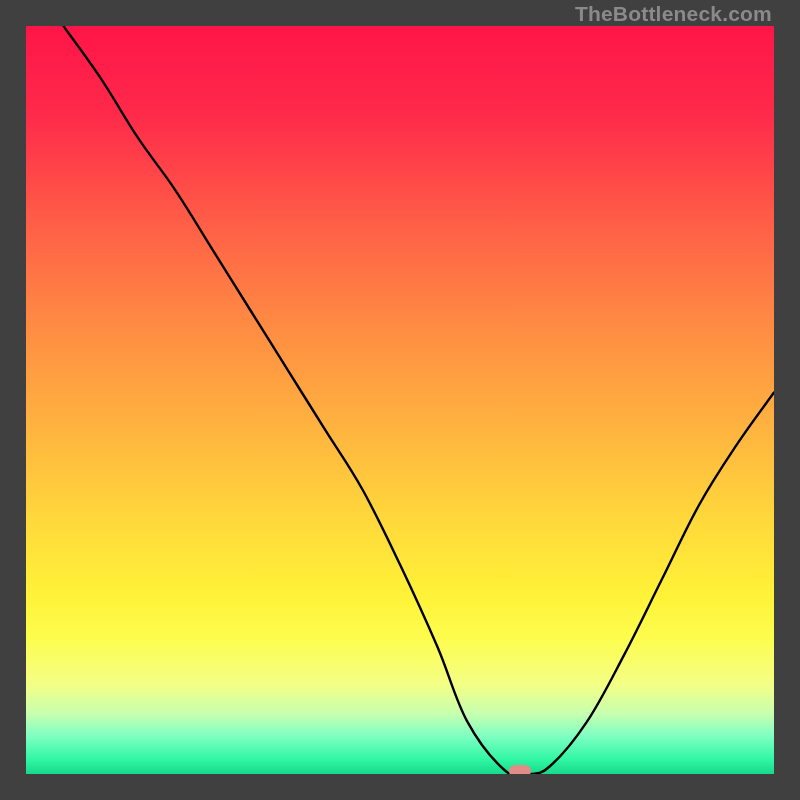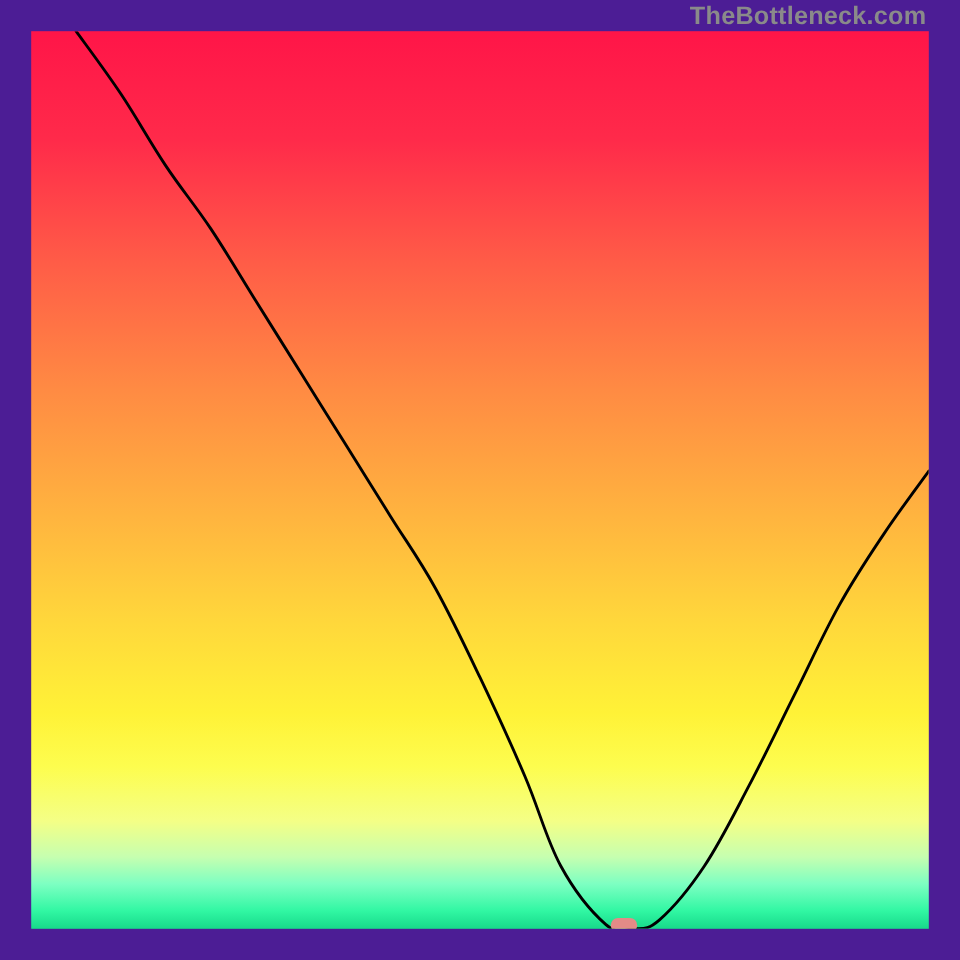--- a/index.html
+++ b/index.html
@@ -7,21 +7,21 @@
     padding: 0;
     width: 800px;
     height: 800px;
     background: #000;
     font-family: Arial, Helvetica, sans-serif;
   }
   .frame {
     position: relative;
     width: 800px;
     height: 800px;
-    background: #4c1d95;
+    background: #404040;
   }
   .plot {
     position: absolute;
     left: 26px;
     top: 26px;
     width: 748px;
     height: 748px;
     overflow: hidden;
     background: linear-gradient(to bottom,
       #ff1548 0%,

